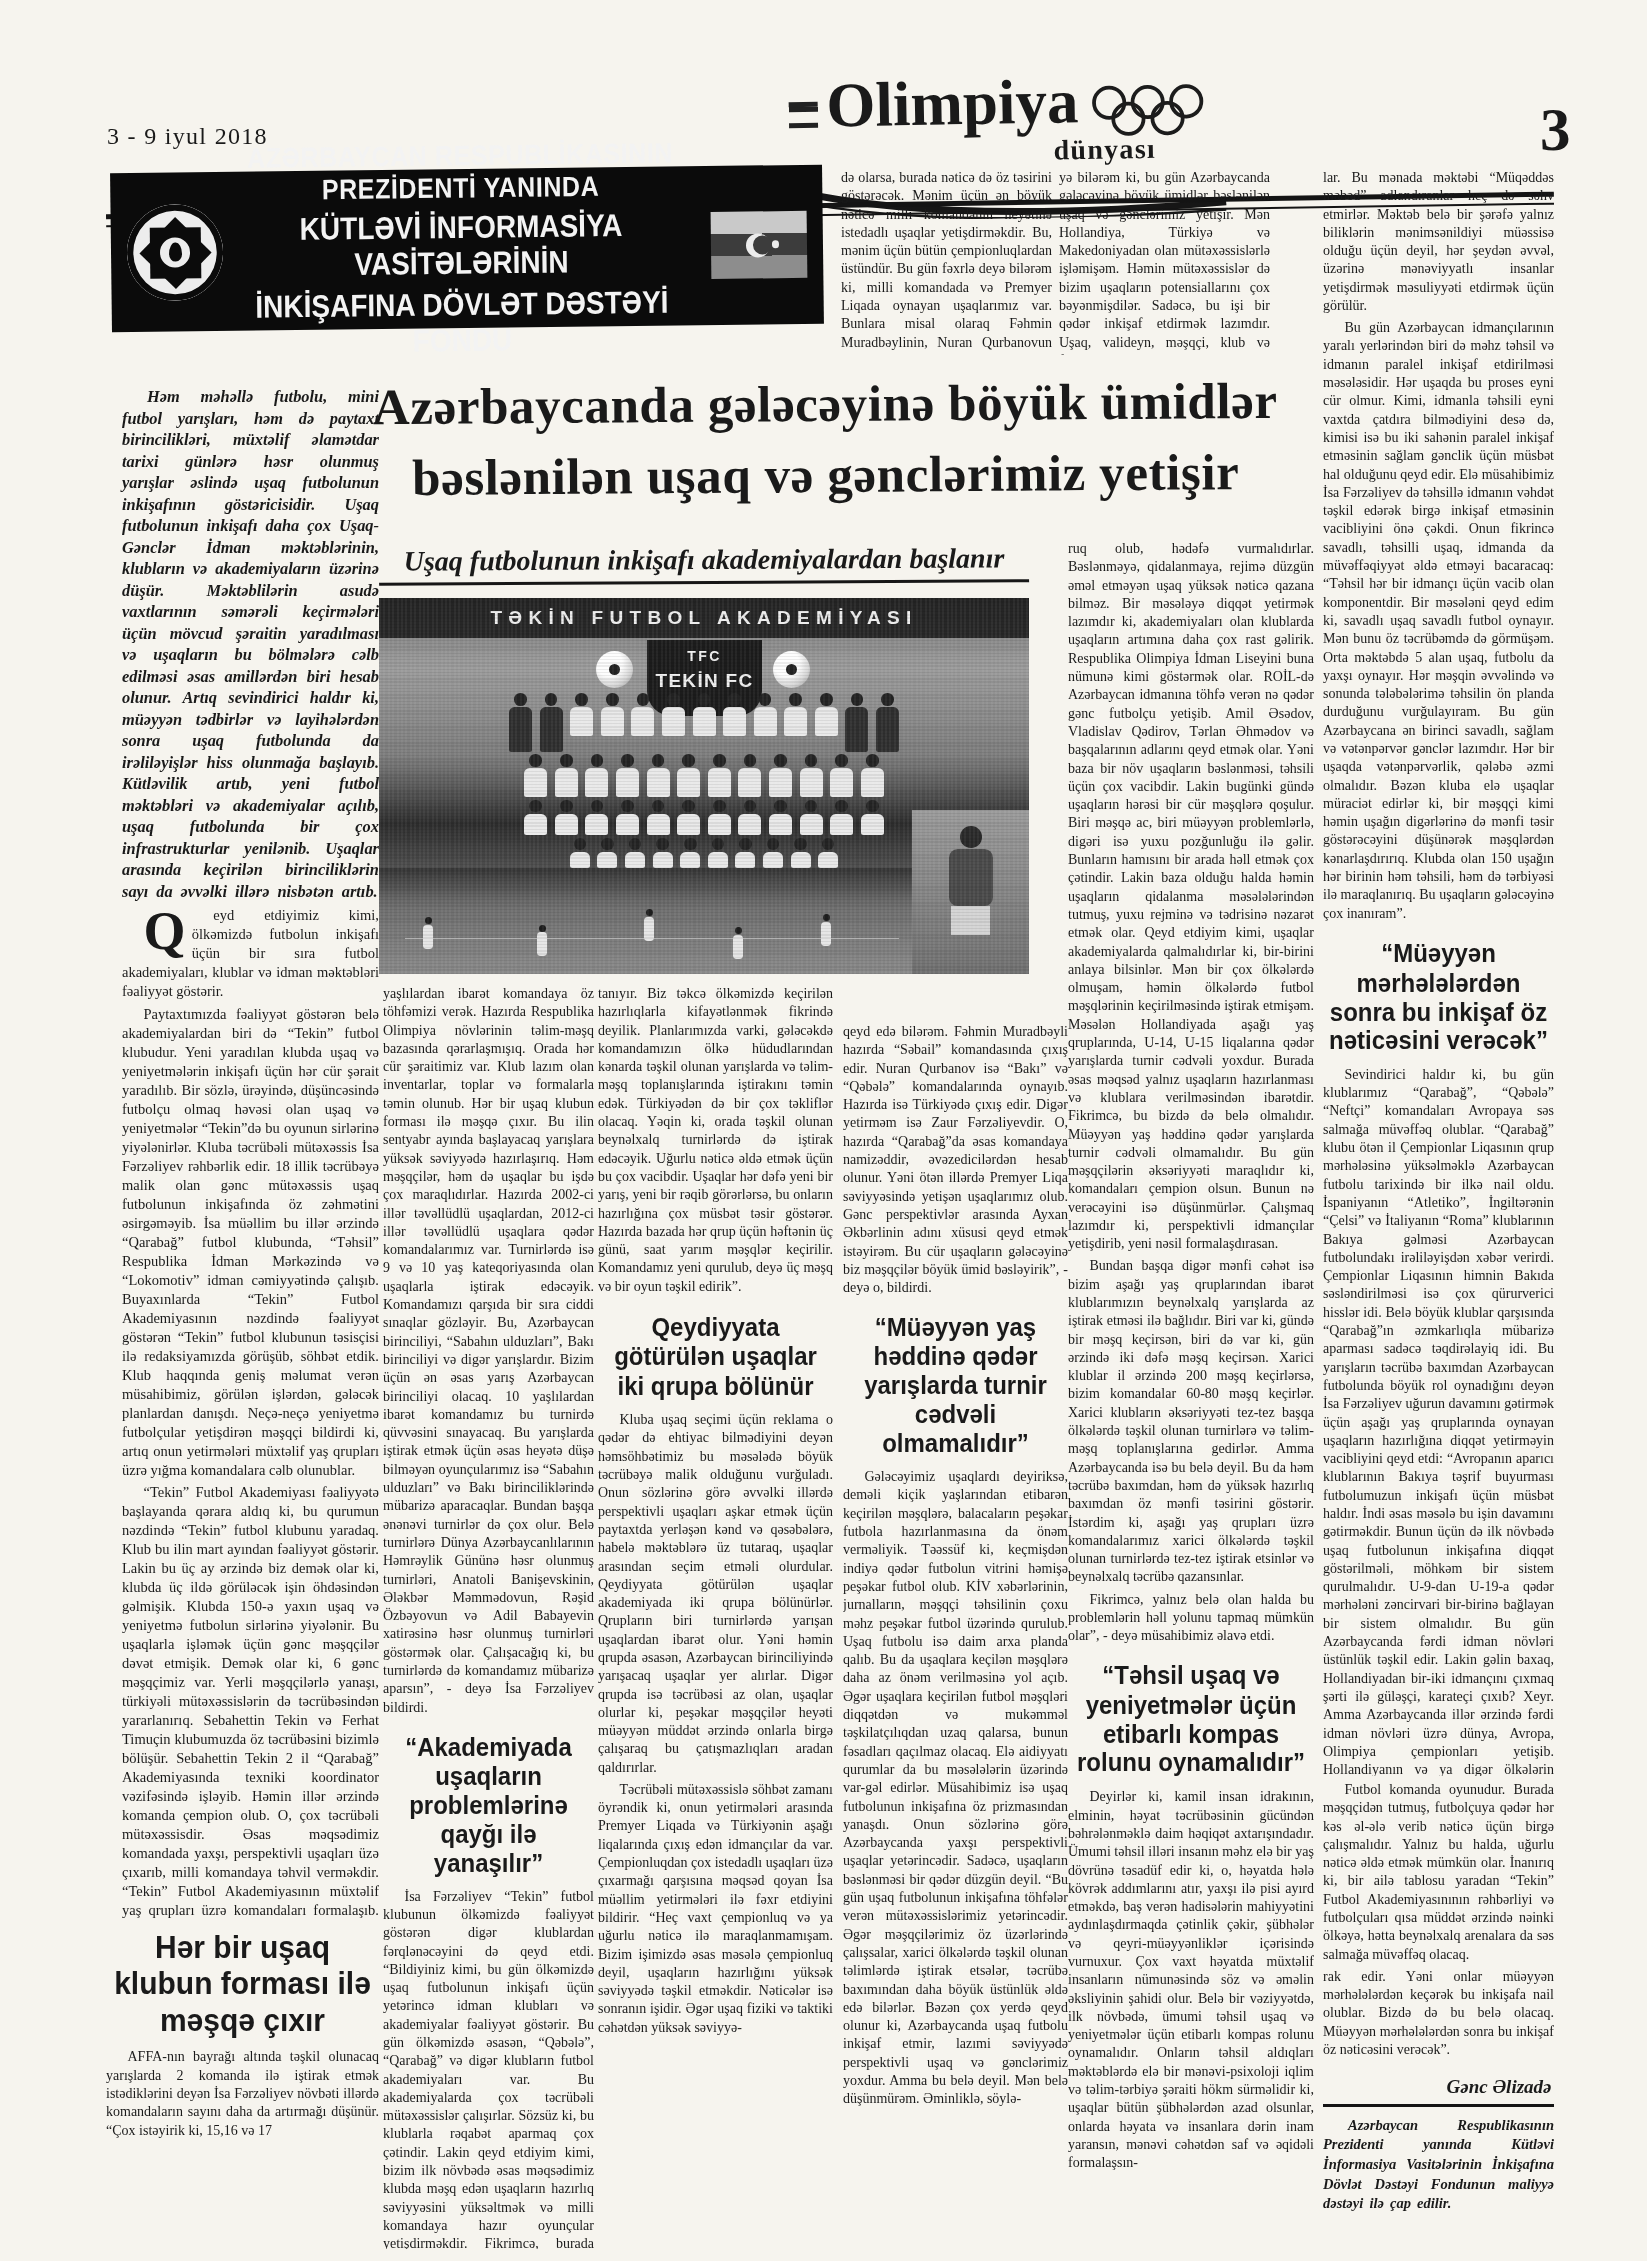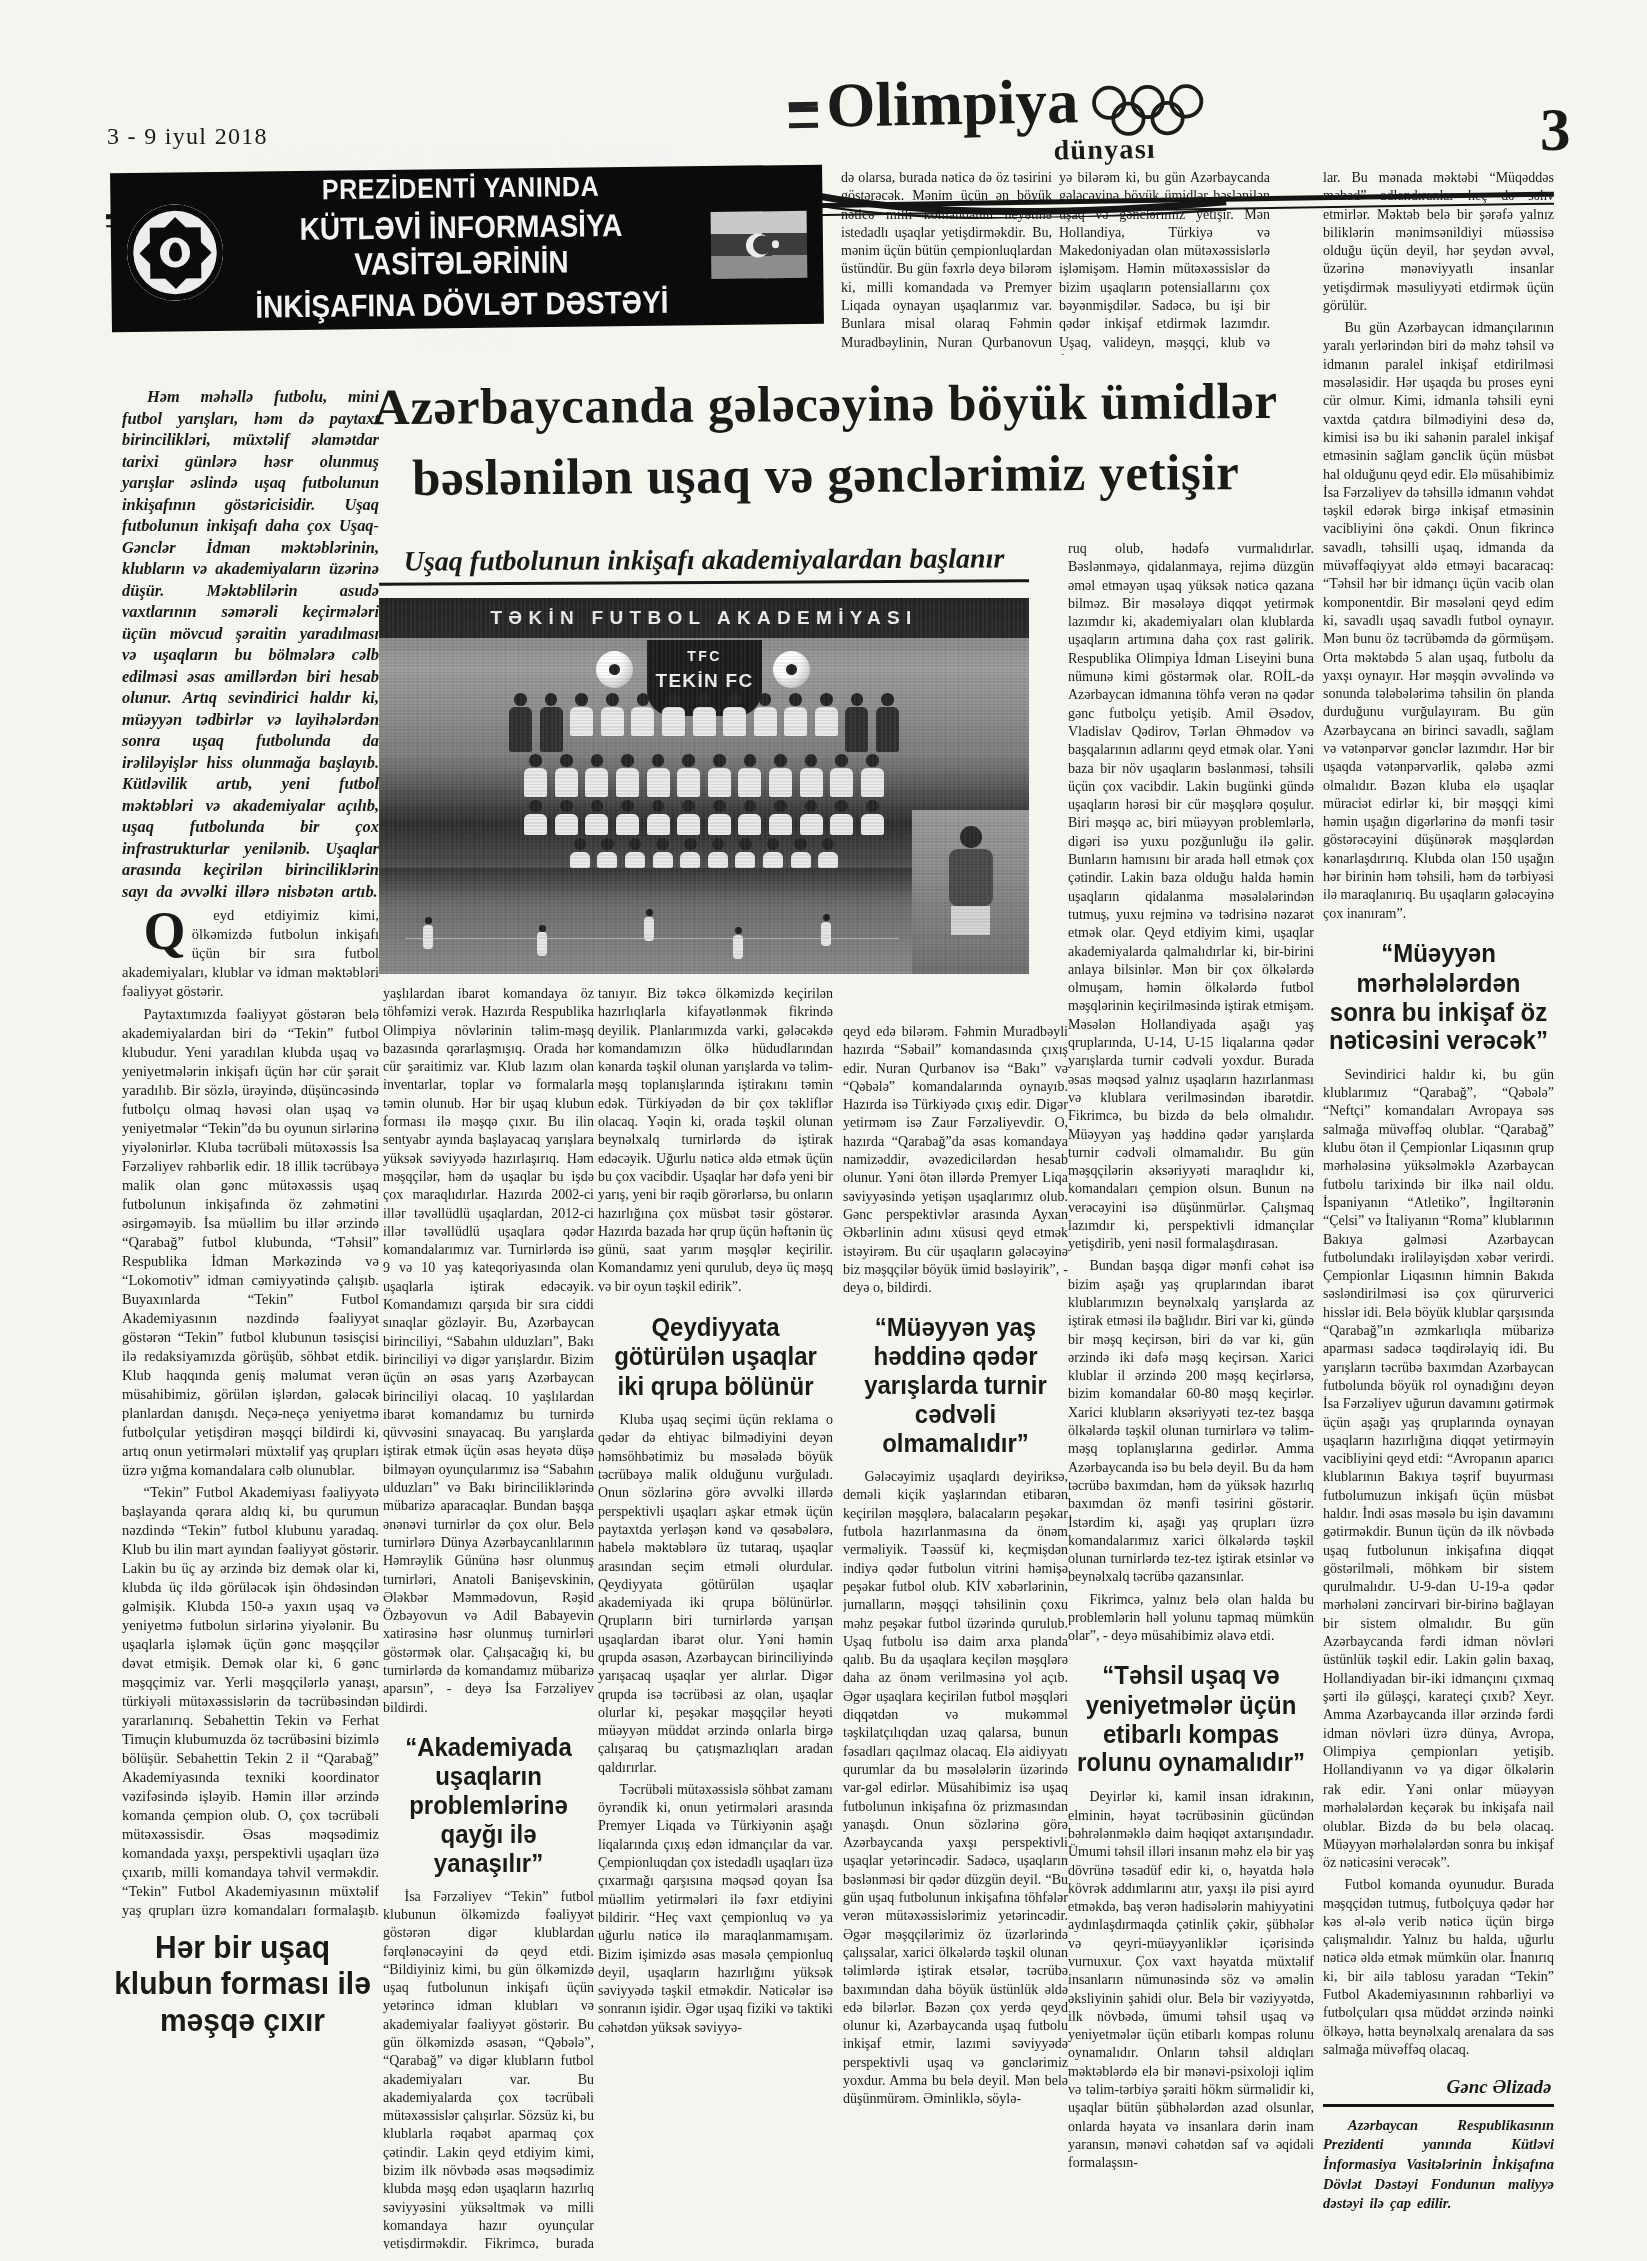--- a/index.html
+++ b/index.html
@@ -357,20 +357,21 @@
   </div>
 
   <div class="col col1" style="left:106px; top:386px;  width:273px; height:1538px;">
       <p class="body-text lead">Həm məhəllə futbolu, mini futbol yarışları, həm də paytaxt birincilikləri, müxtəlif əlamətdar tarixi günlərə həsr olunmuş yarışlar əslində uşaq futbolunun inkişafının göstəricisidir. Uşaq futbolunun inkişafı daha çox Uşaq-Gənclər İdman məktəblərinin, klubların və akademiyaların üzərinə düşür. Məktəblilərin asudə vaxtlarının səmərəli keçirmələri üçün mövcud şəraitin yaradılması və uşaqların bu bölmələrə cəlb edilməsi əsas amillərdən biri hesab olunur. Artıq sevindirici haldır ki, müəyyən tədbirlər və layihələrdən sonra uşaq futbolunda da irəliləyişlər hiss olunmağa başlayıb. Kütləvilik artıb, yeni futbol məktəbləri və akademiyalar açılıb, uşaq futbolunda bir çox infrastrukturlar yenilənib. Uşaqlar arasında keçirilən birinciliklərin sayı da əvvəlki illərə nisbətən artıb.</p>
       <p class="body-text"><span class="dropcap">Q</span>eyd etdiyimiz kimi, ölkəmizdə futbolun inkişafı üçün bir sıra futbol akademiyaları, klublar və idman məktəbləri fəaliyyət göstərir.</p>
       <p class="body-text">Paytaxtımızda fəaliyyət göstərən belə akademiyalardan biri də “Tekin” futbol klubudur. Yeni yaradılan klubda uşaq və yeniyetmələrin inkişafı üçün hər cür şərait yaradılıb. Bir sözlə, ürəyində, düşüncəsində futbolçu olmaq həvəsi olan uşaq və yeniyetmələr “Tekin”də bu oyunun sirlərinə yiyələnirlər. Kluba təcrübəli mütəxəssis İsa Fərzəliyev rəhbərlik edir. 18 illik təcrübəyə malik olan gənc mütəxəssis uşaq futbolunun inkişafında öz zəhmətini əsirgəməyib. İsa müəllim bu illər ərzində “Qarabağ” futbol klubunda, “Təhsil” Respublika İdman Mərkəzində və “Lokomotiv” idman cəmiyyətində çalışıb. Buyaxınlarda “Tekin” Futbol Akademiyasının nəzdində fəaliyyət göstərən “Tekin” futbol klubunun təsisçisi ilə redaksiyamızda görüşüb, söhbət etdik. Klub haqqında geniş məlumat verən müsahibimiz, görülən işlərdən, gələcək planlardan danışdı. Neçə-neçə yeniyetmə futbolçular yetişdirən məşqçi bildirdi ki, artıq onun yetirmələri müxtəlif yaş qrupları üzrə yığma komandalara cəlb olunublar.</p>
       <p class="body-text">“Tekin” Futbol Akademiyası fəaliyyətə başlayanda qərara aldıq ki, bu qurumun nəzdində “Tekin” futbol klubunu yaradaq. Klub bu ilin mart ayından fəaliyyət göstərir. Lakin bu üç ay ərzində biz demək olar ki, klubda üç ildə görüləcək işin öhdəsindən gəlmişik. Klubda 150-ə yaxın uşaq və yeniyetmə futbolun sirlərinə yiyələnir. Bu uşaqlarla işləmək üçün gənc məşqçilər dəvət etmişik. Demək olar ki, 6 gənc məşqçimiz var. Yerli məşqçilərlə yanaşı, türkiyəli mütəxəssislərin də təcrübəsindən yararlanırıq. Sebahettin Tekin və Ferhat Timuçin klubumuzda öz təcrübəsini bizimlə bölüşür. Sebahettin Tekin 2 il “Qarabağ” Akademiyasında texniki koordinator vəzifəsində işləyib. Həmin illər ərzində komanda çempion olub. O, çox təcrübəli mütəxəssisdir. Əsas məqsədimiz komandada yaxşı, perspektivli uşaqları üzə çıxarıb, milli komandaya təhvil verməkdir. “Tekin” Futbol Akademiyasının müxtəlif yaş qrupları üzrə komandaları formalaşıb. Artıq yarışların hazırlığına start verilib. Bizim iştirakımızla yeni futbol mövsümü daha maraqlı, daha rəngarəng olacaq. Yarışlar futbolçularımızın təcrübəsinin artmasında, onların peşəkar səviyyəyə gəlib çatmasında mühüm rol oynayacaq. Əminik ki, qısa zaman ərzində yetirmələrimiz milli komanda səviyyəsinə qədər yüksələcəklər. Bu, təkcə bizim yox, həm də onların hədəfidir. Bu yolda bizə dəstək olan hər kəsə təşəkkürümüzü bildiririk”.</p>
     </div>
   <div class="col col1b" style="left:106px; top:1929px; width:273px; height:319px;">
       <h3 class="col-heading">Hər bir uşaq klubun forması ilə məşqə çıxır</h3>
+      <p class="body-text">AFFA-nın bayrağı altında təşkil olunacaq yarışlarda 2 komanda ilə iştirak etmək istədiklərini deyən İsa Fərzəliyev növbəti illərdə komandaların sayını daha da artırmağı düşünür. “Çox istəyirik ki, 15,16 və 17</p>
     </div>
   <div class="col" style="left:383px; top:985px; width:211px; height:1264px;">
       <p class="body-text noindent">yaşlılardan ibarət komandaya öz töhfəmizi verək. Hazırda Respublika Olimpiya növlərinin təlim-məşq bazasında qərarlaşmışıq. Orada hər cür şəraitimiz var. Klub lazım olan inventarlar, toplar və formalarla təmin olunub. Hər bir uşaq klubun forması ilə məşqə çıxır. Bu ilin sentyabr ayında başlayacaq yarışlara yüksək səviyyədə hazırlaşırıq. Həm məşqçilər, həm də uşaqlar bu işdə çox maraqlıdırlar. Hazırda 2002-ci illər təvəllüdlü uşaqlardan, 2012-ci illər təvəllüdlü uşaqlara qədər komandalarımız var. Turnirlərdə isə 9 və 10 yaş kateqoriyasında olan uşaqlarla iştirak edəcəyik. Komandamızı qarşıda bir sıra ciddi sınaqlar gözləyir. Bu, Azərbaycan birinciliyi, “Sabahın ulduzları”, Bakı birinciliyi və digər yarışlardır. Bizim üçün ən əsas yarış Azərbaycan birinciliyi olacaq. 10 yaşlılardan ibarət komandamız bu turnirdə qüvvəsini sınayacaq. Bu yarışlarda iştirak etmək üçün əsas heyətə düşə bilməyən oyunçularımız isə “Sabahın ulduzları” və Bakı birinciliklərində mübarizə aparacaqlar. Bundan başqa ənənəvi turnirlər də çox olur. Belə turnirlərə Dünya Azərbaycanlılarının Həmrəylik Gününə həsr olunmuş turnirləri, Anatoli Banişevskinin, Ələkbər Məmmədovun, Rəşid Özbəyovun və Adil Babayevin xatirəsinə həsr olunmuş turnirləri göstərmək olar. Çalışacağıq ki, bu turnirlərdə də komandamız mübarizə aparsın”, - deyə İsa Fərzəliyev bildirdi.</p>
       <h3 class="col-heading">“Akademiyada uşaqların problemlərinə qayğı ilə yanaşılır”</h3>
       <p class="body-text">İsa Fərzəliyev “Tekin” futbol klubunun ölkəmizdə fəaliyyət göstərən digər klublardan fərqlənəcəyini də qeyd etdi. “Bildiyiniz kimi, bu gün ölkəmizdə uşaq futbolunun inkişafı üçün yetərincə idman klubları və akademiyalar fəaliyyət göstərir. Bu gün ölkəmizdə əsasən, “Qəbələ”, “Qarabağ” və digər klubların futbol akademiyaları var. Bu akademiyalarda çox təcrübəli mütəxəssislər çalışırlar. Sözsüz ki, bu klublarla rəqabət aparmaq çox çətindir. Lakin qeyd etdiyim kimi, bizim ilk növbədə əsas məqsədimiz klubda məşq edən uşaqların hazırlıq səviyyəsini yüksəltmək və milli komandaya hazır oyunçular yetişdirməkdir. Fikrimcə, burada bizim fərqimiz ondan ibarətdir ki, biz bir ailə yaratdıq və bütün uşaqların istər səhhəti ilə, istərsə də problemləri ilə maraqlanırıq. Əgər hər hansısa bir uşağın müəyyən problemi varsa, biz bir məşqçi kimi bu problemi həll etməyə çalışırıq. Biz məşqçidən əlavə onlar üçün həm də valideynik. Bir sözlə, möhkəm bir ailə yaratmışıq. 150 uşağın hamısı bir-birini</p>
     </div>
   <div class="col" style="left:598px; top:985px; width:235px; height:1264px;">
       <p class="body-text noindent">tanıyır. Biz təkcə ölkəmizdə keçirilən hazırlıqlarla kifayətlənmək fikrində deyilik. Planlarımızda varki, gələcəkdə komandamızın ölkə hüdudlarından kənarda təşkil olunan yarışlarda və təlim-məşq toplanışlarında iştirakını təmin edək. Türkiyədən də bir çox təkliflər olacaq. Yəqin ki, orada təşkil olunan beynəlxalq turnirlərdə də iştirak edəcəyik. Uğurlu nəticə əldə etmək üçün bu çox vacibdir. Uşaqlar hər dəfə yeni bir yarış, yeni bir rəqib görərlərsə, bu onların hazırlığına çox müsbət təsir göstərər. Hazırda bazada hər qrup üçün həftənin üç günü, saat yarım məşqlər keçirilir. Komandamız yeni qurulub, deyə üç məşq və bir oyun təşkil edirik”.</p>
       <h3 class="col-heading">Qeydiyyata götürülən uşaqlar iki qrupa bölünür</h3>
       <p class="body-text">Kluba uşaq seçimi üçün reklama o qədər də ehtiyac bilmədiyini deyən həmsöhbətimiz bu məsələdə böyük təcrübəyə malik olduğunu vurğuladı. Onun sözlərinə görə əvvəlki illərdə perspektivli uşaqları aşkar etmək üçün paytaxtda yerləşən kənd və qəsəbələrə, habelə məktəblərə üz tutaraq, uşaqlar arasından seçim etməli olurdular. Qeydiyyata götürülən uşaqlar akademiyada iki qrupa bölünürlər. Qrupların biri turnirlərdə yarışan uşaqlardan ibarət olur. Yəni həmin qrupda əsasən, Azərbaycan birinciliyində yarışacaq uşaqlar yer alırlar. Digər qrupda isə təcrübəsi az olan, uşaqlar olurlar ki, peşəkar məşqçilər heyəti müəyyən müddət ərzində onlarla birgə çalışaraq bu çatışmazlıqları aradan qaldırırlar.</p>
@@ -394,21 +395,21 @@
       <h3 class="col-heading">“Təhsil uşaq və yeniyetmələr üçün etibarlı kompas rolunu oynamalıdır”</h3>
       <p class="body-text">Deyirlər ki, kamil insan idrakının, elminin, həyat təcrübəsinin gücündən bəhrələnməklə daim həqiqət axtarışındadır. Ümumi təhsil illəri insanın məhz elə bir yaş dövrünə təsadüf edir ki, o, həyatda hələ kövrək addımlarını atır, yaxşı ilə pisi ayırd etməkdə, baş verən hadisələrin mahiyyətini aydınlaşdırmaqda çətinlik çəkir, şübhələr və qeyri-müəyyənliklər içərisində vurnuxur. Çox vaxt həyatda müxtəlif insanların nümunəsində söz və əməlin əksliyinin şahidi olur. Belə bir vəziyyətdə, ilk növbədə, ümumi təhsil uşaq və yeniyetmələr üçün etibarlı kompas rolunu oynamalıdır. Onların təhsil aldıqları məktəblərdə elə bir mənəvi-psixoloji iqlim və təlim-tərbiyə şəraiti hökm sürməlidir ki, uşaqlar bütün şübhələrdən azad olsunlar, onlarda həyata və insanlara dərin inam yaransın, mənəvi cəhətdən saf və əqidəli formalaşsın-</p>
     </div>
   <div class="col" style="left:1323px;top:169px;  width:231px; height:1607px;">
       <p class="body-text noindent">lar. Bu mənada məktəbi “Müqəddəs məbəd” adlandıranlar heç də səhv etmirlər. Məktəb belə bir şərəfə yalnız biliklərin mənimsənildiyi müəssisə olduğu üçün deyil, hər şeydən əvvəl, üzərinə mənəviyyatlı insanlar yetişdirmək məsuliyyəti etdirmək üçün görülür.</p>
       <p class="body-text">Bu gün Azərbaycan idmançılarının yaralı yerlərindən biri də məhz təhsil və idmanın paralel inkişaf etdirilməsi məsələsidir. Hər uşaqda bu proses eyni cür olmur. Kimi, idmanla təhsili eyni vaxtda çatdıra bilmədiyini desə də, kimisi isə bu iki sahənin paralel inkişaf etməsinin sağlam gənclik üçün müsbət hal olduğunu qeyd edir. Elə müsahibimiz İsa Fərzəliyev də təhsillə idmanın vəhdət təşkil edərək birgə inkişaf etməsinin vacibliyini önə çəkdi. Onun fikrincə savadlı, təhsilli uşaq, idmanda da müvəffəqiyyət əldə etməyi bacaracaq: “Təhsil hər bir idmançı üçün vacib olan komponentdir. Bir məsələni qeyd edim ki, savadlı uşaq savadlı futbol oynayır. Mən bunu öz təcrübəmdə də görmüşəm. Orta məktəbdə 5 alan uşaq, futbolu da yaxşı oynayır. Hər məşqin əvvəlində və sonunda tələbələrimə təhsilin ön planda durduğunu vurğulayıram. Bu gün Azərbaycana ən birinci savadlı, sağlam və vətənpərvər gənclər lazımdır. Hər bir uşaqda vətənpərvərlik, qələbə əzmi olmalıdır. Bəzən kluba elə uşaqlar müraciət edirlər ki, bir məşqçi kimi həmin uşağın digərlərinə də mənfi təsir göstərəcəyini düşünərək məşqlərdən kənarlaşdırırıq. Klubda olan 150 uşağın hər birinin həm təhsili, həm də tərbiyəsi ilə maraqlanırıq. Bu uşaqların gələcəyinə çox inanıram”.</p>
       <h3 class="col-heading">“Müəyyən mərhələlərdən sonra bu inkişaf öz nəticəsini verəcək”</h3>
       <p class="body-text">Sevindirici haldır ki, bu gün klublarımız “Qarabağ”, “Qəbələ” “Neftçi” komandaları Avropaya səs salmağa müvəffəq olublar. “Qarabağ” klubu ötən il Çempionlar Liqasının qrup mərhələsinə yüksəlməklə Azərbaycan futbolu tarixində bir ilkə nail oldu. İspaniyanın “Atletiko”, İngiltərənin “Çelsi” və İtaliyanın “Roma” klublarının Bakıya gəlməsi Azərbaycan futbolundakı irəliləyişdən xəbər verirdi. Çempionlar Liqasının himnin Bakıda səsləndirilməsi isə çox qürurverici hisslər idi. Belə böyük klublar qarşısında “Qarabağ”ın əzmkarlıqla mübarizə aparması sadəcə təqdirəlayiq idi. Bu yarışların təcrübə baxımdan Azərbaycan futbolunda böyük rol oynadığını deyən İsa Fərzəliyev uğurun davamını gətirmək üçün aşağı yaş qruplarında oynayan uşaqların hazırlığına diqqət yetirməyin vacibliyini qeyd etdi: “Avropanın aparıcı klublarının Bakıya təşrif buyurması futbolumuzun inkişafı üçün müsbət haldır. İndi əsas məsələ bu işin davamını gətirməkdir. Bunun üçün də ilk növbədə uşaq futbolunun inkişafına diqqət göstərilməli, möhkəm bir sistem qurulmalıdır. U-9-dan U-19-a qədər mərhələni zəncirvari bir-birinə bağlayan bir sistem olmalıdır. Bu gün Azərbaycanda fərdi idman növləri üstünlük təşkil edir. Lakin gəlin baxaq, Hollandiyadan bir-iki idmançını çıxmaq şərti ilə güləşçi, karateçi çıxıb? Xeyr. Amma Azərbaycanda illər ərzində fərdi idman növləri üzrə dünya, Avropa, Olimpiya çempionları yetişib. Hollandiyanın və ya digər ölkələrin futbolu ilə bizimkini bir pilləyə qoya bilmərik. Bunun üçün mərhələlər lazımdır. İslandiya 300 min əhalisi olan ölkədir. Amma dünya və Avropa çempionatlarında iştirak edir.</p>
     </div>
   <div class="col" style="left:1323px;top:1781px; width:231px; height:468px;">
+      <p class="body-text">Futbol komanda oyunudur. Burada məşqçidən tutmuş, futbolçuya qədər hər kəs əl-ələ verib nəticə üçün birgə çalışmalıdır. Yalnız bu halda, uğurlu nəticə əldə etmək mümkün olar. İnanırıq ki, bir ailə tablosu yaradan “Tekin” Futbol Akademiyasınının rəhbərliyi və futbolçuları qısa müddət ərzində nəinki ölkəyə, hətta beynəlxalq arenalara da səs salmağa müvəffəq olacaq.</p>
       <p class="body-text noindent">rak edir. Yəni onlar müəyyən mərhələlərdən keçərək bu inkişafa nail olublar. Bizdə də bu belə olacaq. Müəyyən mərhələlərdən sonra bu inkişaf öz nəticəsini verəcək”.</p>
-      <p class="body-text">Futbol komanda oyunudur. Burada məşqçidən tutmuş, futbolçuya qədər hər kəs əl-ələ verib nəticə üçün birgə çalışmalıdır. Yalnız bu halda, uğurlu nəticə əldə etmək mümkün olar. İnanırıq ki, bir ailə tablosu yaradan “Tekin” Futbol Akademiyasınının rəhbərliyi və futbolçuları qısa müddət ərzində nəinki ölkəyə, hətta beynəlxalq arenalara da səs salmağa müvəffəq olacaq.</p>
       <p class="byline">Gənc Əlizadə</p>
       <div class="end-rule"></div>
       <p class="footer-note">Azərbaycan Respublikasının Prezidenti yanında Kütləvi İnformasiya Vasitələrinin İnkişafına Dövlət Dəstəyi Fondunun maliyyə dəstəyi ilə çap edilir.</p>
     </div>
 
 </div>
 
 
 </body></html>

